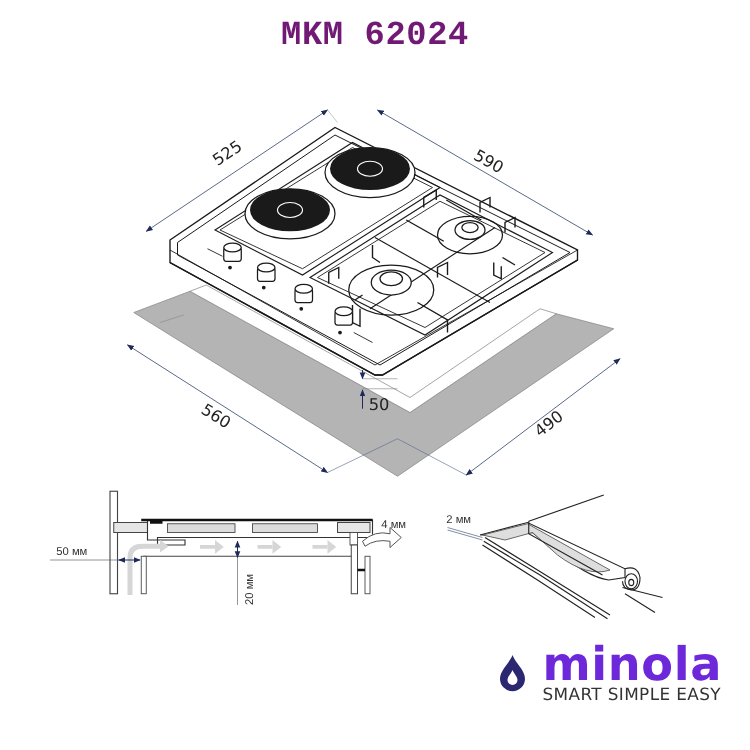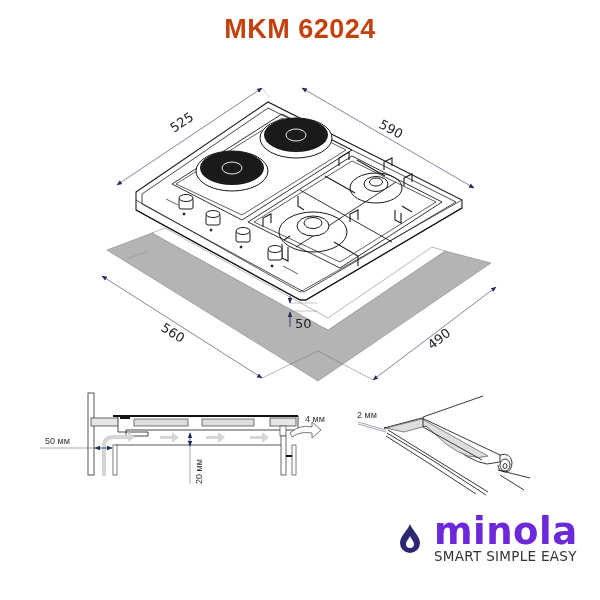--- a/index.html
+++ b/index.html
@@ -1,17 +1,17 @@
 <!DOCTYPE html>
 <html><head>
 <meta charset="utf-8">
 <style>
   html, body { margin:0; padding:0; background:#ffffff; }
   body { width:600px; height:600px; position:relative; overflow:hidden; font-family:"DejaVu Sans", sans-serif; }
-  .title { position:absolute; left:0; top:14px; width:600px; text-align:center; font-family:Liberation Sans, sans-serif; font-weight:bold; font-size:27px; color:#c2410c; letter-spacing:0.5px; }
+  .title { position:absolute; left:0; top:14px; width:600px; text-align:center; font-family:Liberation Mono, monospace; font-weight:bold; font-size:27px; color:#701a75; letter-spacing:0.5px; }
   svg.drawing { position:absolute; left:0; top:0; }
   .dimtxt { font-family:"DejaVu Sans", sans-serif; font-size:13px; fill:#222; }
   .smalltxt { font-family:"Liberation Sans", sans-serif; font-size:9px; fill:#333; }
   .brand { position:absolute; left:392px; top:516px; width:200px; height:70px; }
   .brand-word { position:absolute; left:42px; top:-6px; font-family:"DejaVu Sans", sans-serif; font-size:37px; font-weight:bold; color:#6d28d9; letter-spacing:0.5px; }
   .brand-slogan { position:absolute; left:42px; top:32px; font-family:"DejaVu Sans", sans-serif; font-size:13.5px; color:#333; letter-spacing:0.3px; white-space:nowrap; }
   .brand-drop { position:absolute; left:6px; top:6px; }
 </style>
 </head>
 <body>

